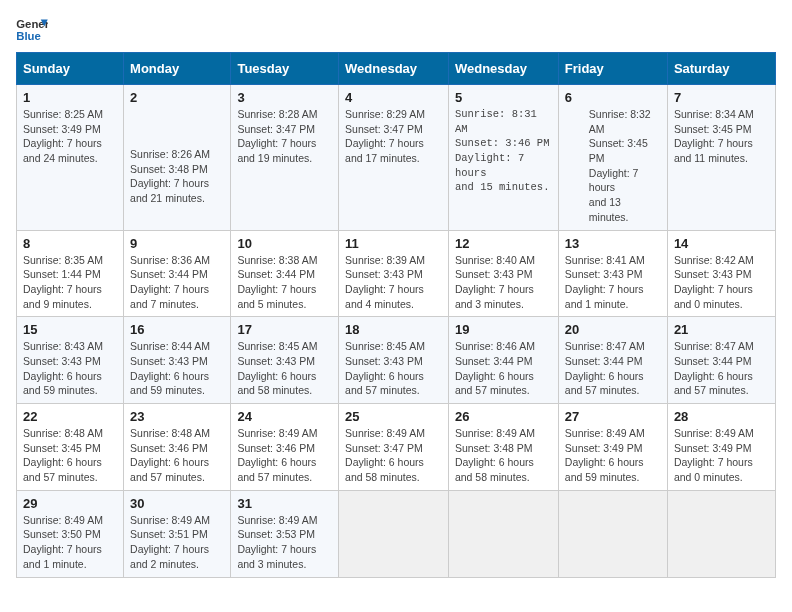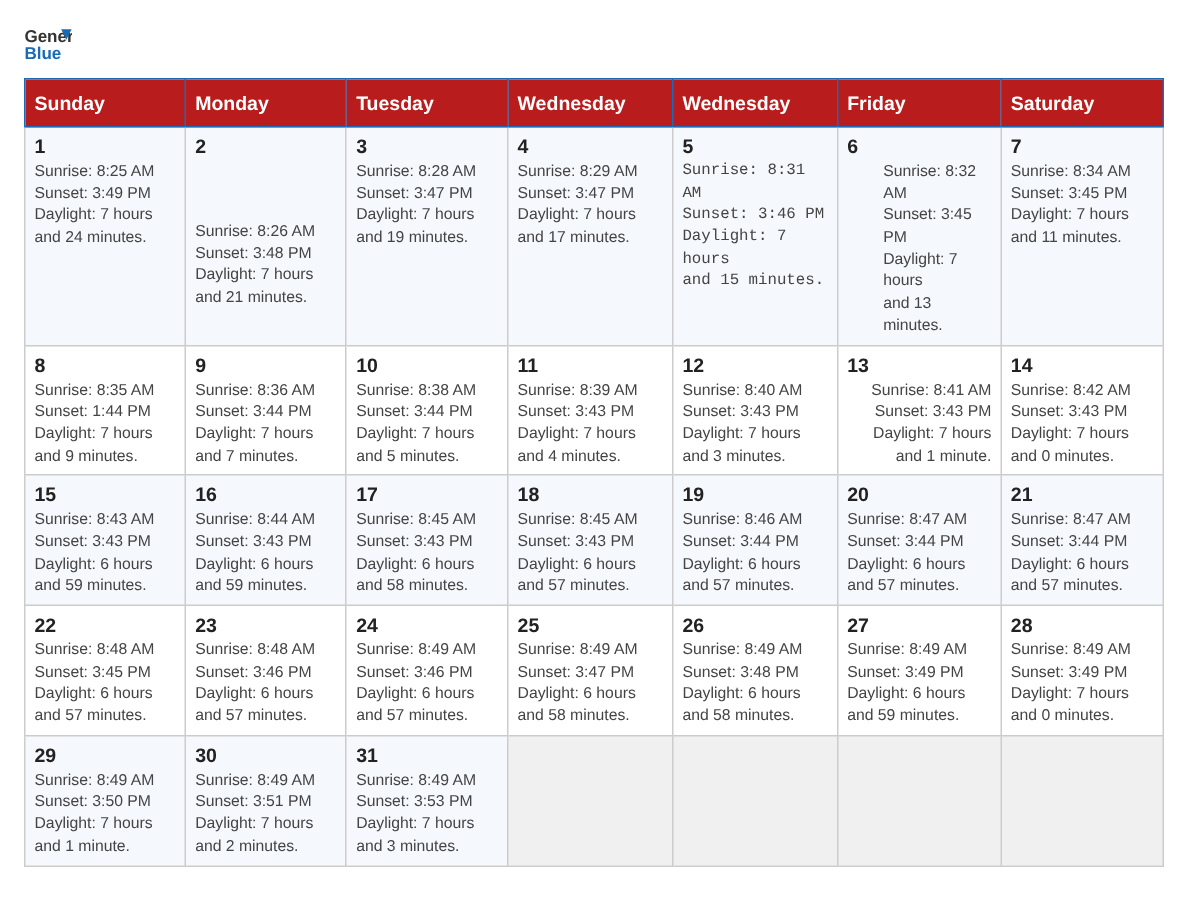--- a/index.html
+++ b/index.html
@@ -36,21 +36,21 @@
     .location-title {
       font-size: 16px;
       color: #333;
     }
     .calendar {
       width: 100%;
       border-collapse: collapse;
       font-size: 11px;
     }
     .calendar thead tr th {
-      background-color: #b91c1c;
+      background-color: #0369a1;
       color: #fff;
       padding: 8px 6px;
       text-align: left;
       font-size: 13px;
       font-weight: bold;
       border: 1px solid #1a6ab5;
     }
     .calendar tbody tr td {
       vertical-align: top;
       padding: 5px 6px;
@@ -193,21 +193,21 @@
         </td>
         <td>
           <span class="day-number">12</span>
           <div class="day-info" style="white-space: pre-line;">Sunrise: 8:40 AM
 Sunset: 3:43 PM
 Daylight: 7 hours
 and 3 minutes.</div>
         </td>
         <td>
           <span class="day-number">13</span>
-          <div class="day-info" style="white-space: pre-line; text-align: right;">Sunrise: 8:41 AM
+          <div class="day-info" style="white-space: pre-line;">Sunrise: 8:41 AM
 Sunset: 3:43 PM
 Daylight: 7 hours
 and 1 minute.</div>
         </td>
         <td>
           <span class="day-number">14</span>
           <div class="day-info" style="white-space: pre-line;">Sunrise: 8:42 AM
 Sunset: 3:43 PM
 Daylight: 7 hours
 and 0 minutes.</div>

